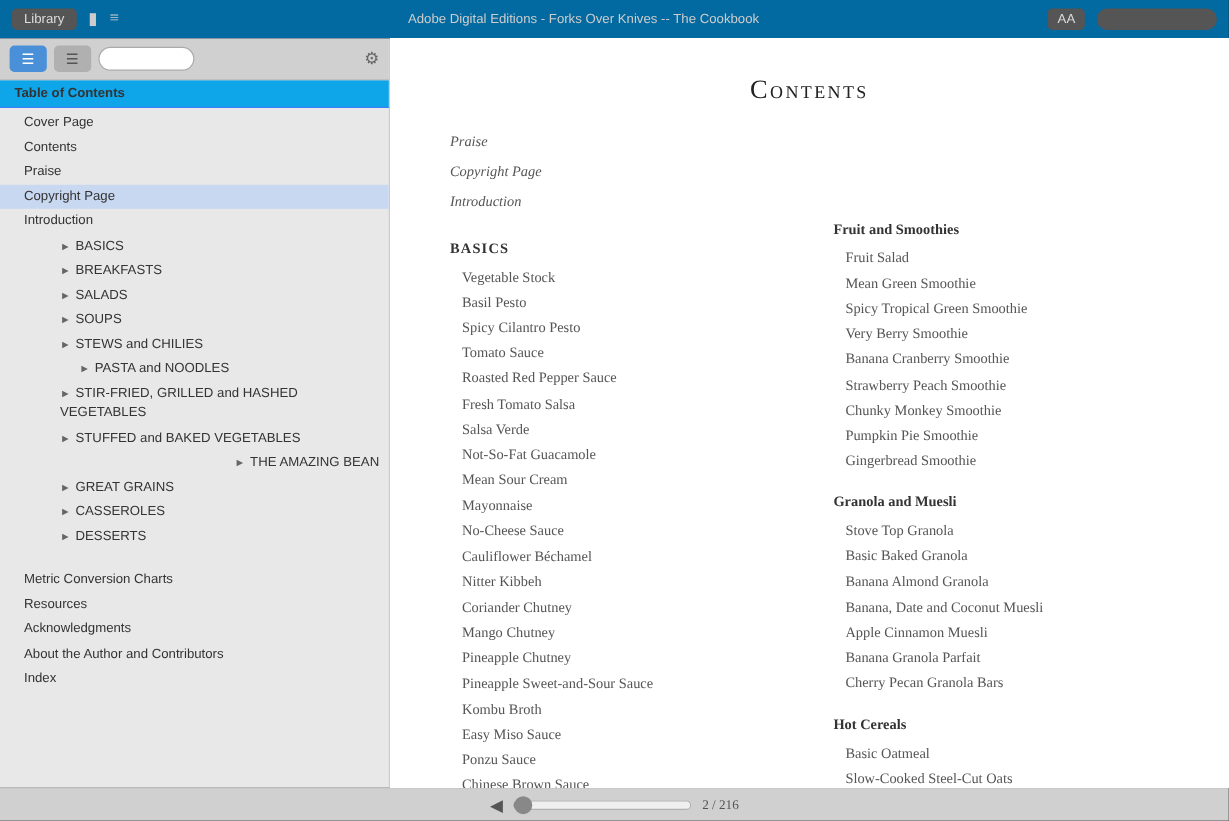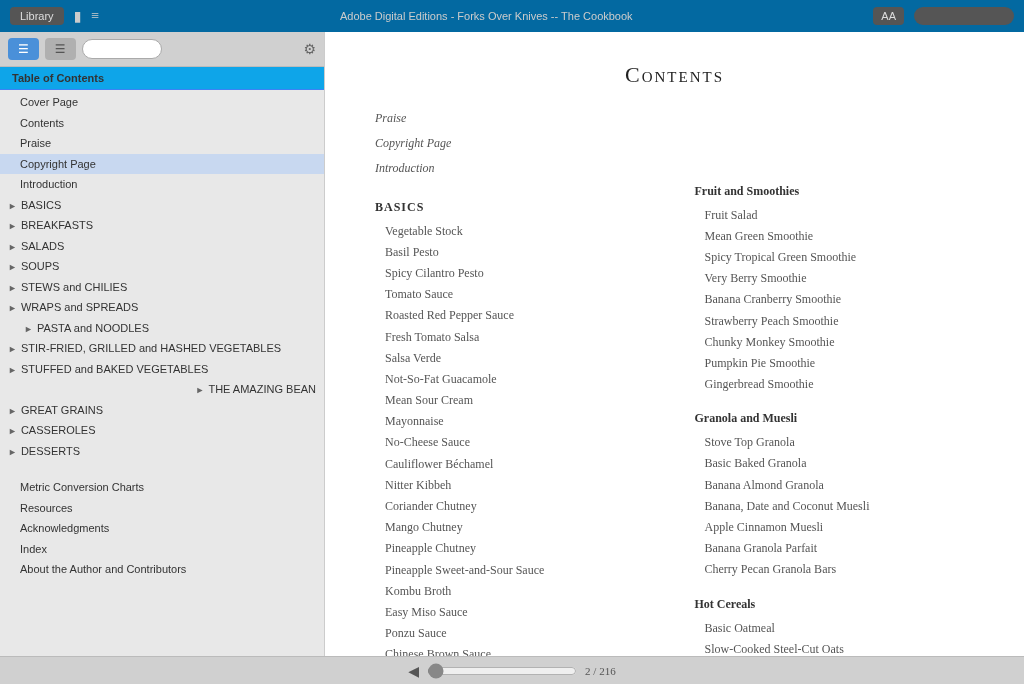--- a/index.html
+++ b/index.html
@@ -124,20 +124,21 @@
       font-size: 11px;
       color: #333;
       font-family: Arial, sans-serif;
       padding: 2px 8px 2px 20px;
       cursor: pointer;
       line-height: 1.5;
     }
     .toc-item.section {
       padding-left: 8px;
       font-weight: normal;
+      margin-left: 42px;
     }
     .toc-item.section .arrow {
       display: inline-block;
       margin-right: 4px;
       font-size: 9px;
       color: #666;
     }
     .toc-item.current {
       background: #c8d8f0;
     }
@@ -258,33 +259,32 @@
     <div class="toc-item" style="padding-left: 20px;">Cover Page</div>
         <div class="toc-item" style="padding-left: 20px;">Contents</div>
         <div class="toc-item" style="padding-left: 20px;">Praise</div>
         <div class="toc-item current" style="padding-left: 20px;">Copyright Page</div>
         <div class="toc-item" style="padding-left: 20px;">Introduction</div>
         <div class="toc-item section" style="padding-left: 8px;"><span class="arrow">►</span>BASICS</div>
         <div class="toc-item section" style="padding-left: 8px;"><span class="arrow">►</span>BREAKFASTS</div>
         <div class="toc-item section" style="padding-left: 8px;"><span class="arrow">►</span>SALADS</div>
         <div class="toc-item section" style="padding-left: 8px;"><span class="arrow">►</span>SOUPS</div>
         <div class="toc-item section" style="padding-left: 8px;"><span class="arrow">►</span>STEWS and CHILIES</div>
-        <div class="toc-item section" style="padding-left: 8px;"><span class="arrow">►</span>WRAPS and SPREADS</div>
         <div class="toc-item section" style="padding-left: 24px;"><span class="arrow">►</span>PASTA and NOODLES</div>
         <div class="toc-item section" style="padding-left: 8px;"><span class="arrow">►</span>STIR-FRIED, GRILLED and HASHED VEGETABLES</div>
         <div class="toc-item section" style="padding-left: 8px;"><span class="arrow">►</span>STUFFED and BAKED VEGETABLES</div>
         <div class="toc-item section" style="padding-left: 8px; text-align: right;"><span class="arrow">►</span>THE AMAZING BEAN</div>
         <div class="toc-item section" style="padding-left: 8px;"><span class="arrow">►</span>GREAT GRAINS</div>
         <div class="toc-item section" style="padding-left: 8px;"><span class="arrow">►</span>CASSEROLES</div>
         <div class="toc-item section" style="padding-left: 8px;"><span class="arrow">►</span>DESSERTS</div>
         <div class="toc-item" style="padding-left: 20px; margin-top: 16px;">Metric Conversion Charts</div>
         <div class="toc-item" style="padding-left: 20px;">Resources</div>
         <div class="toc-item" style="padding-left: 20px;">Acknowledgments</div>
+        <div class="toc-item" style="padding-left: 20px;">About the Author and Contributors</div>
         <div class="toc-item" style="padding-left: 20px;">Index</div>
-        <div class="toc-item" style="padding-left: 20px;">About the Author and Contributors</div>
       </div>
   </div>
 
   <div class="content-area">
     <div class="page-title">
       <span style="font-variant: small-caps; font-size: 22px;">Contents</span>
     </div>
 
     <div id="front-matter">
         <div class="toc-link italic">Praise</div>

